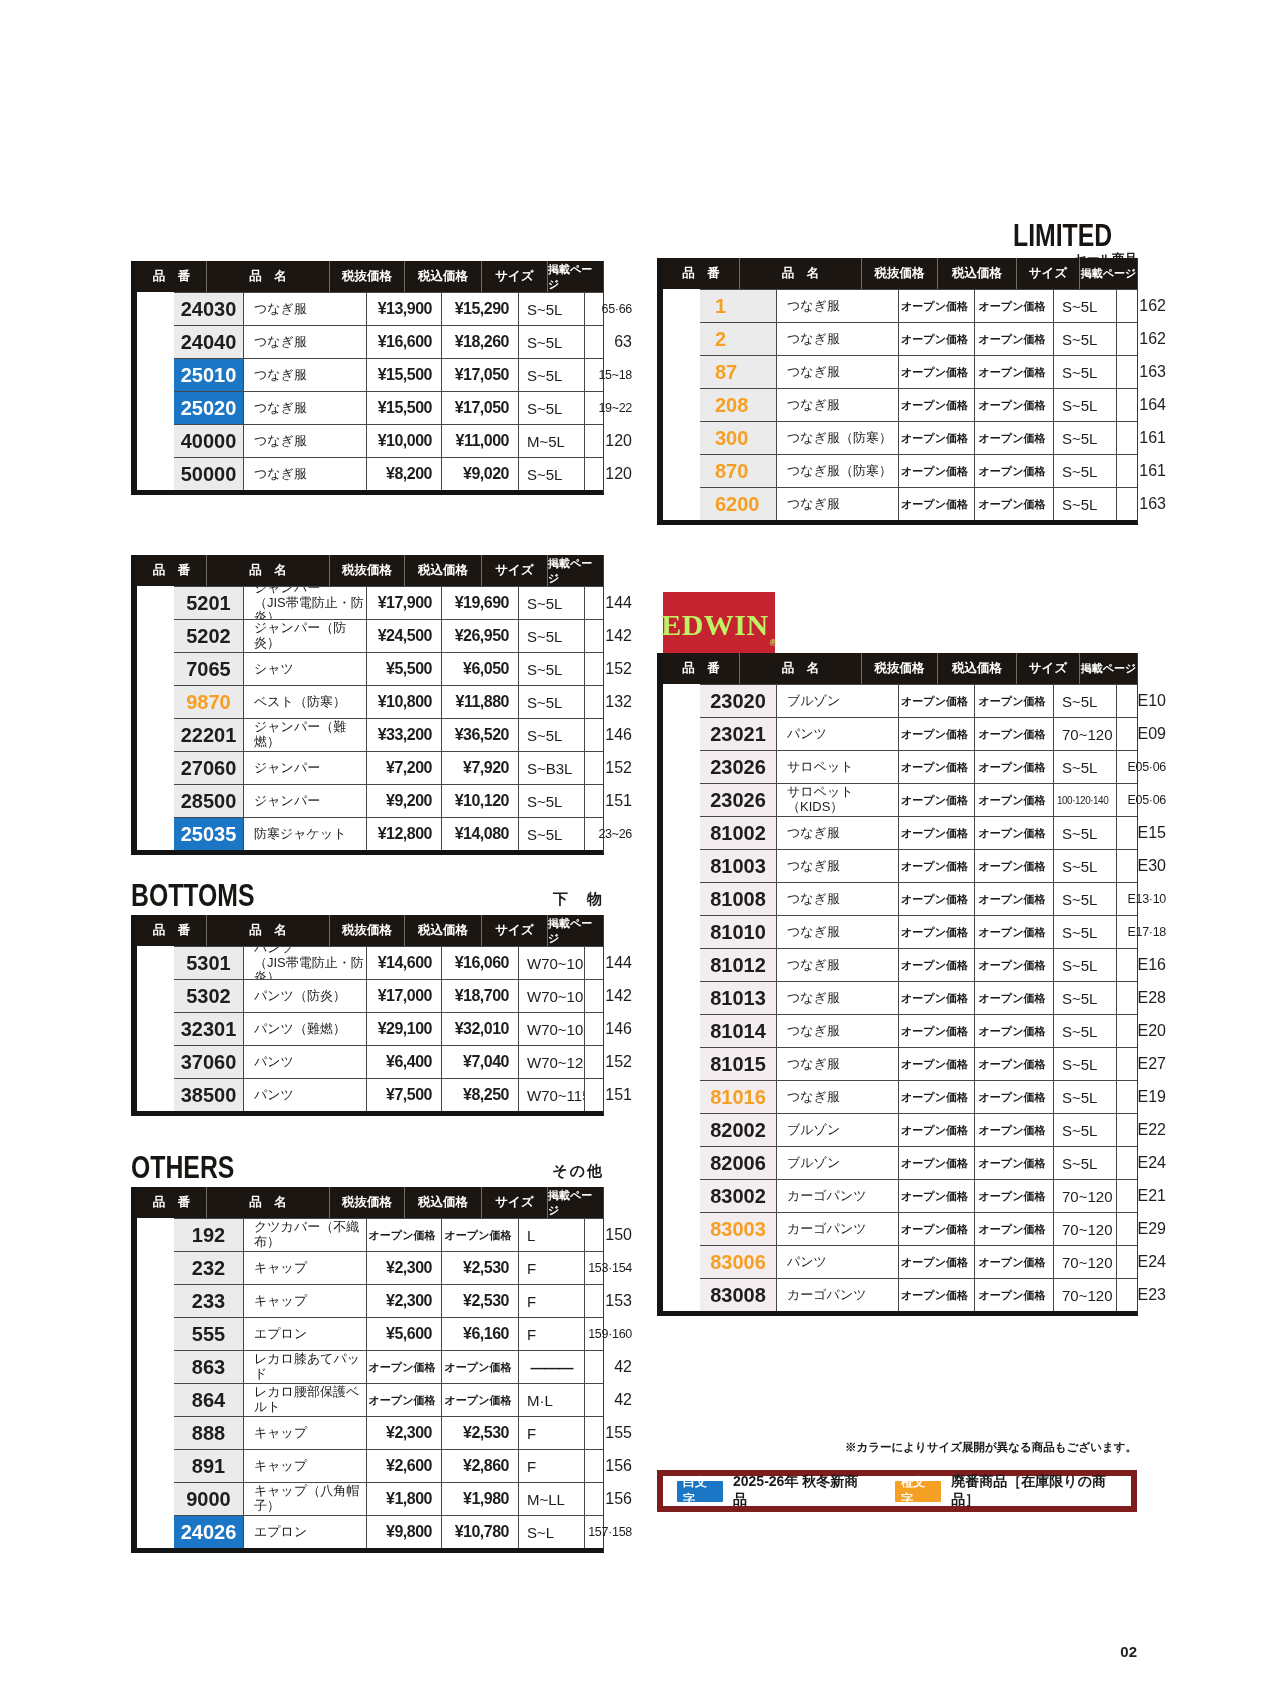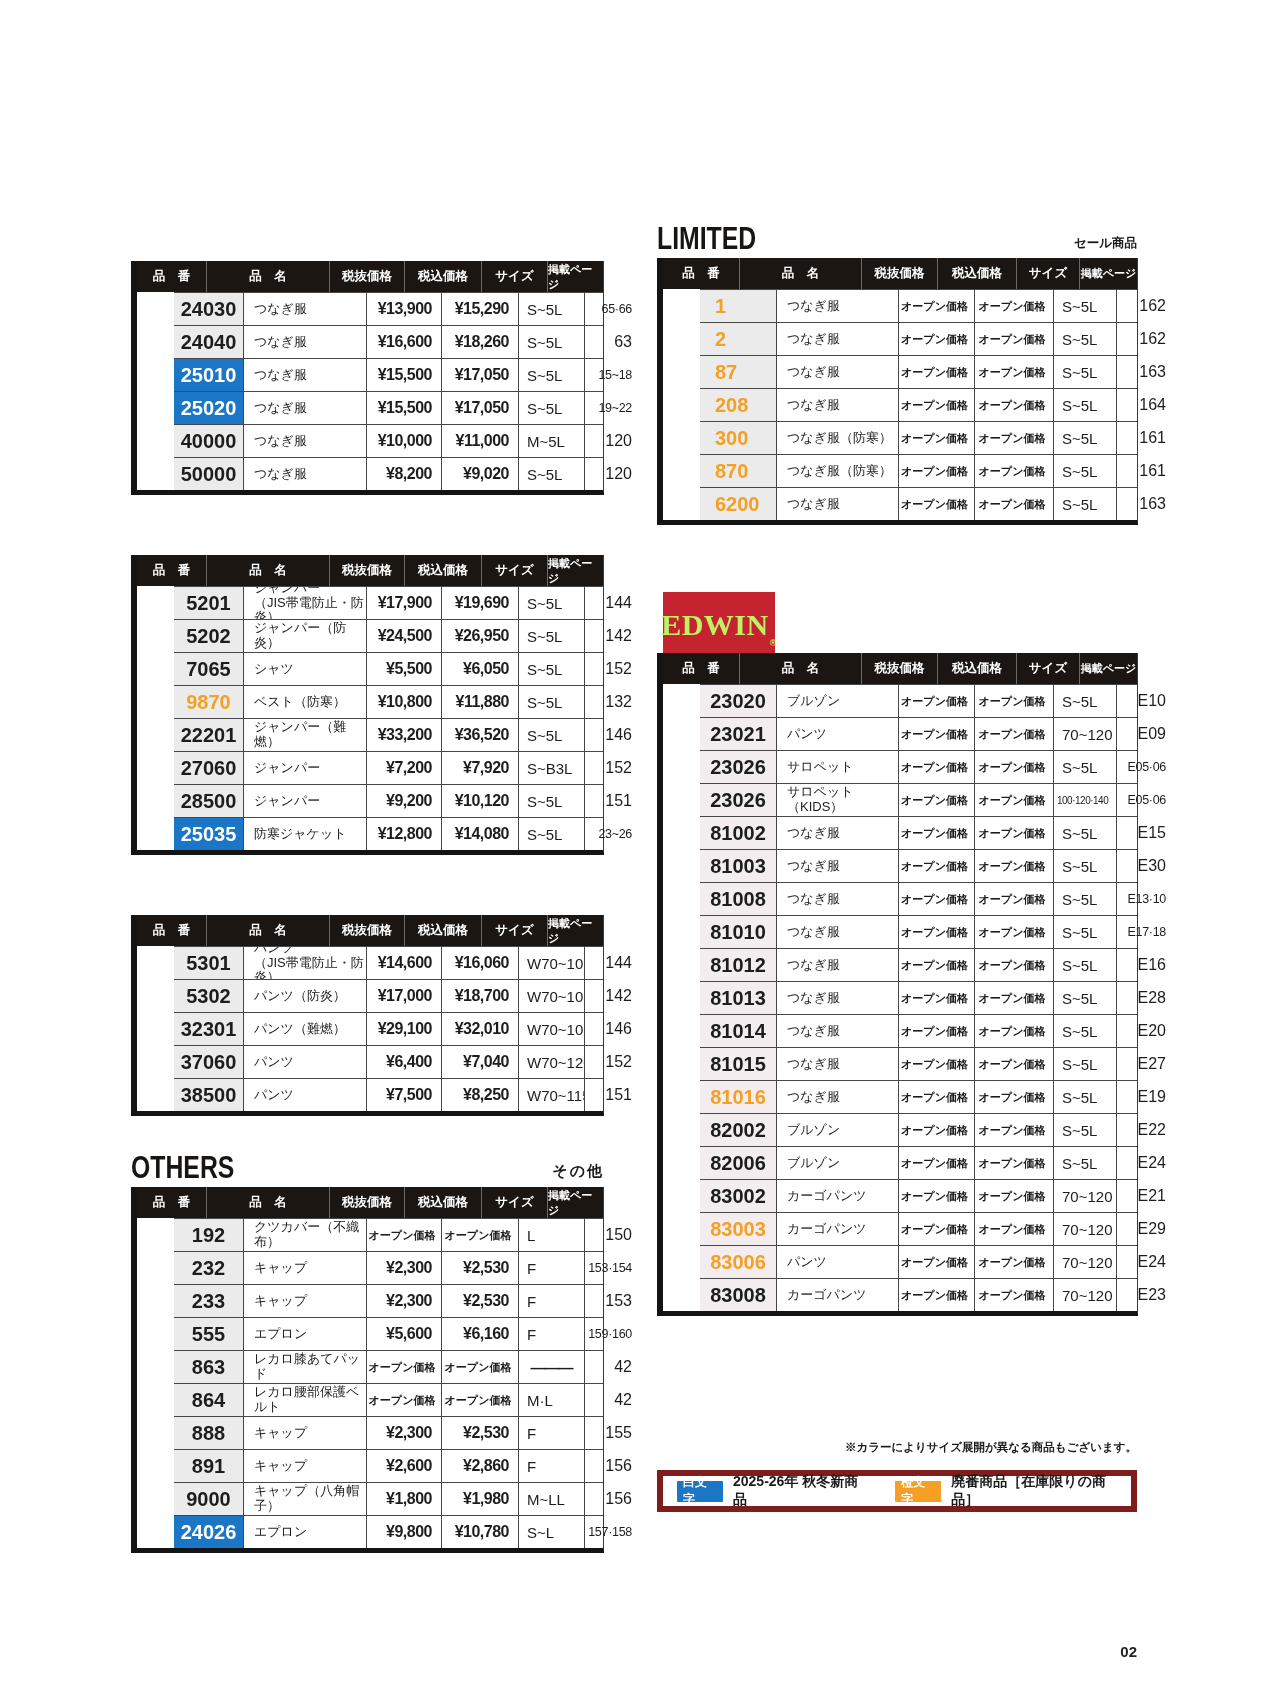--- a/index.html
+++ b/index.html
@@ -6,21 +6,21 @@
   html,body { background:#fff; }
   .page {
     position: relative; width: 1280px; height: 1704px; background: #ffffff;
     font-family: "Liberation Sans", sans-serif; color:#1a1a1a; overflow: hidden;
   }
   .abs { position: absolute; }
 
   
   .lbl { display:flex; justify-content:space-between; align-items:flex-end; height:34px; }
   .lbl-left { width:473px; }
-  .lbl-right { width:480px; }
+  .lbl-right { width:480px;flex-direction:column; }
   .sec-title { font-size:31px; font-weight:bold; line-height:1; letter-spacing:0;
                transform:scaleX(.8); transform-origin:left bottom; color:#181512; }
   .side-label { font-size:15px; font-weight:bold; padding-bottom:2px; letter-spacing:2px; }
   #lbl-limited .side-label { font-size:12.5px; letter-spacing:0; }
 
   
   .tbl { border-left:6px solid #141414; border-bottom:5px solid #141414; border-right:1px solid #3a3a3a; }
   .cols-l { width:473px; }
   .cols-r { width:481px; }
   .cols-l .row { display:grid; grid-template-columns:70px 123px 75px 77px 66px 55px; }
@@ -214,20 +214,24 @@
       <div class="row body">
         <div class="cell num blue">25035</div>
         <div class="cell name">防寒ジャケット</div>
         <div class="cell price">¥12,800</div>
         <div class="cell price">¥14,080</div>
         <div class="cell size">S~5L</div>
         <div class="cell page-cell small">23~26</div>
       </div>
     </div>
 
+  <div class="abs lbl lbl-left" id="lbl-bottoms">
+    <h2 class="sec-title">BOTTOMS</h2>
+    <span class="side-label">下　物</span>
+  </div>
   <div class="abs tbl cols-l" id="tbl-bottoms">
       <div class="row head">
         <div class="hc">品　番</div>
         <div class="hc">品　名</div>
         <div class="hc">税抜価格</div>
         <div class="hc">税込価格</div>
         <div class="hc">サイズ</div>
         <div class="hc">掲載ページ</div>
       </div>
       <div class="row body">

